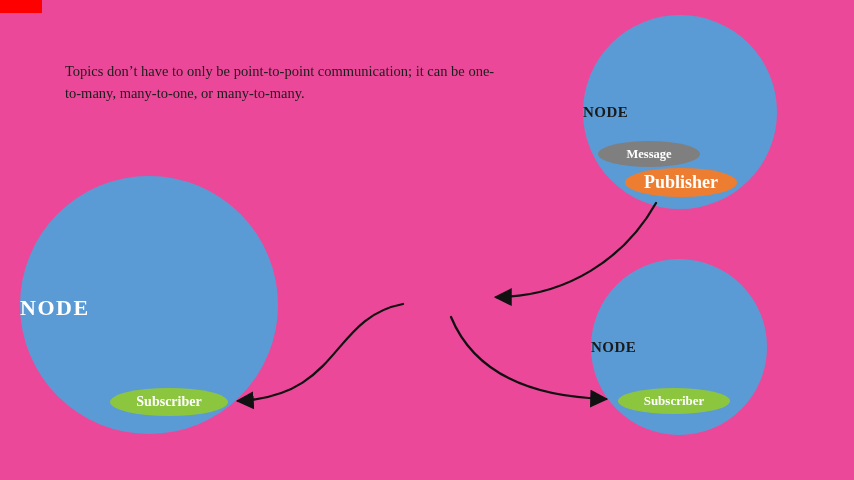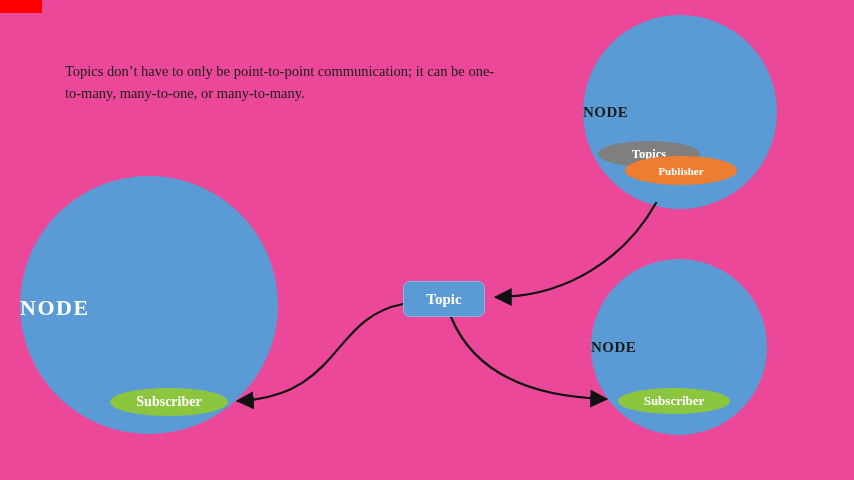--- a/index.html
+++ b/index.html
@@ -54,21 +54,21 @@
   .pill {
     position: absolute;
     border-radius: 50%;
     display: flex;
     align-items: center;
     justify-content: center;
     color: #ffffff;
     font-weight: bold;
   }
   .pill.msg     { left: 598px; top: 141px; width: 102px; height: 26px; background: #7f7f7f; font-size: 12.5px; }
-  .pill.pub     { left: 625px; top: 156px; width: 112px; height: 29px; background: #ed7d31; font-size: 11px; }
+  .pill.pub     { left: 625px; top: 168px; width: 112px; height: 29px; background: #ed7d31; font-size: 18px; }
   .pill.sub-left{ left: 110px; top: 388px; width: 118px; height: 28px; background: #8cc63f; font-size: 14px; }
   .pill.sub-br  { left: 618px; top: 388px; width: 112px; height: 26px; background: #8cc63f; font-size: 13px; }
   .topic-box {
     position: absolute;
     left: 403px; top: 281px;
     width: 82px; height: 36px;
     background: #5b9bd5;
     border: 1px solid #86b7e4;
     border-radius: 7px;
     box-sizing: border-box;
@@ -96,31 +96,30 @@
   <div class="description">Topics don’t have to only be point-to-point communication; it can be one-to-many, many-to-one, or many-to-many.</div>
 
   <div class="circle left-node"></div>
   <div class="circle tr-node"></div>
   <div class="circle br-node"></div>
 
   <div class="node-label left">NODE</div>
   <div class="node-label tr">NODE</div>
   <div class="node-label br">NODE</div>
 
-  <div class="pill msg">Topics</div>
+  <div class="pill msg">Message</div>
   <div class="pill pub">Publisher</div>
   <div class="pill sub-left">Subscriber</div>
   <div class="pill sub-br">Subscriber</div>
 
   <svg class="arrows" viewBox="0 0 854 480">
     <defs>
       <marker id="arrowhead" markerWidth="8" markerHeight="8" refX="7" refY="4" orient="auto">
         <path d="M0,0 L8,4 L0,8 Z" fill="#111111"></path>
       </marker>
     </defs>
     <path d="M 656 203 C 625 258, 567 297, 496 297" fill="none" stroke="#111111" stroke-width="2.25" stroke-linecap="round" marker-end="url(#arrowhead)"></path>
     <path d="M 403 304 C 330 318, 342 396, 238 401" fill="none" stroke="#111111" stroke-width="2.25" stroke-linecap="round" marker-end="url(#arrowhead)"></path>
     <path d="M 451 317 C 475 375, 535 397, 606 399" fill="none" stroke="#111111" stroke-width="2.25" stroke-linecap="round" marker-end="url(#arrowhead)"></path>
   </svg>
 
-  <div class="topic-box">Topic</div>
 
 </div>
 
 </body></html>

